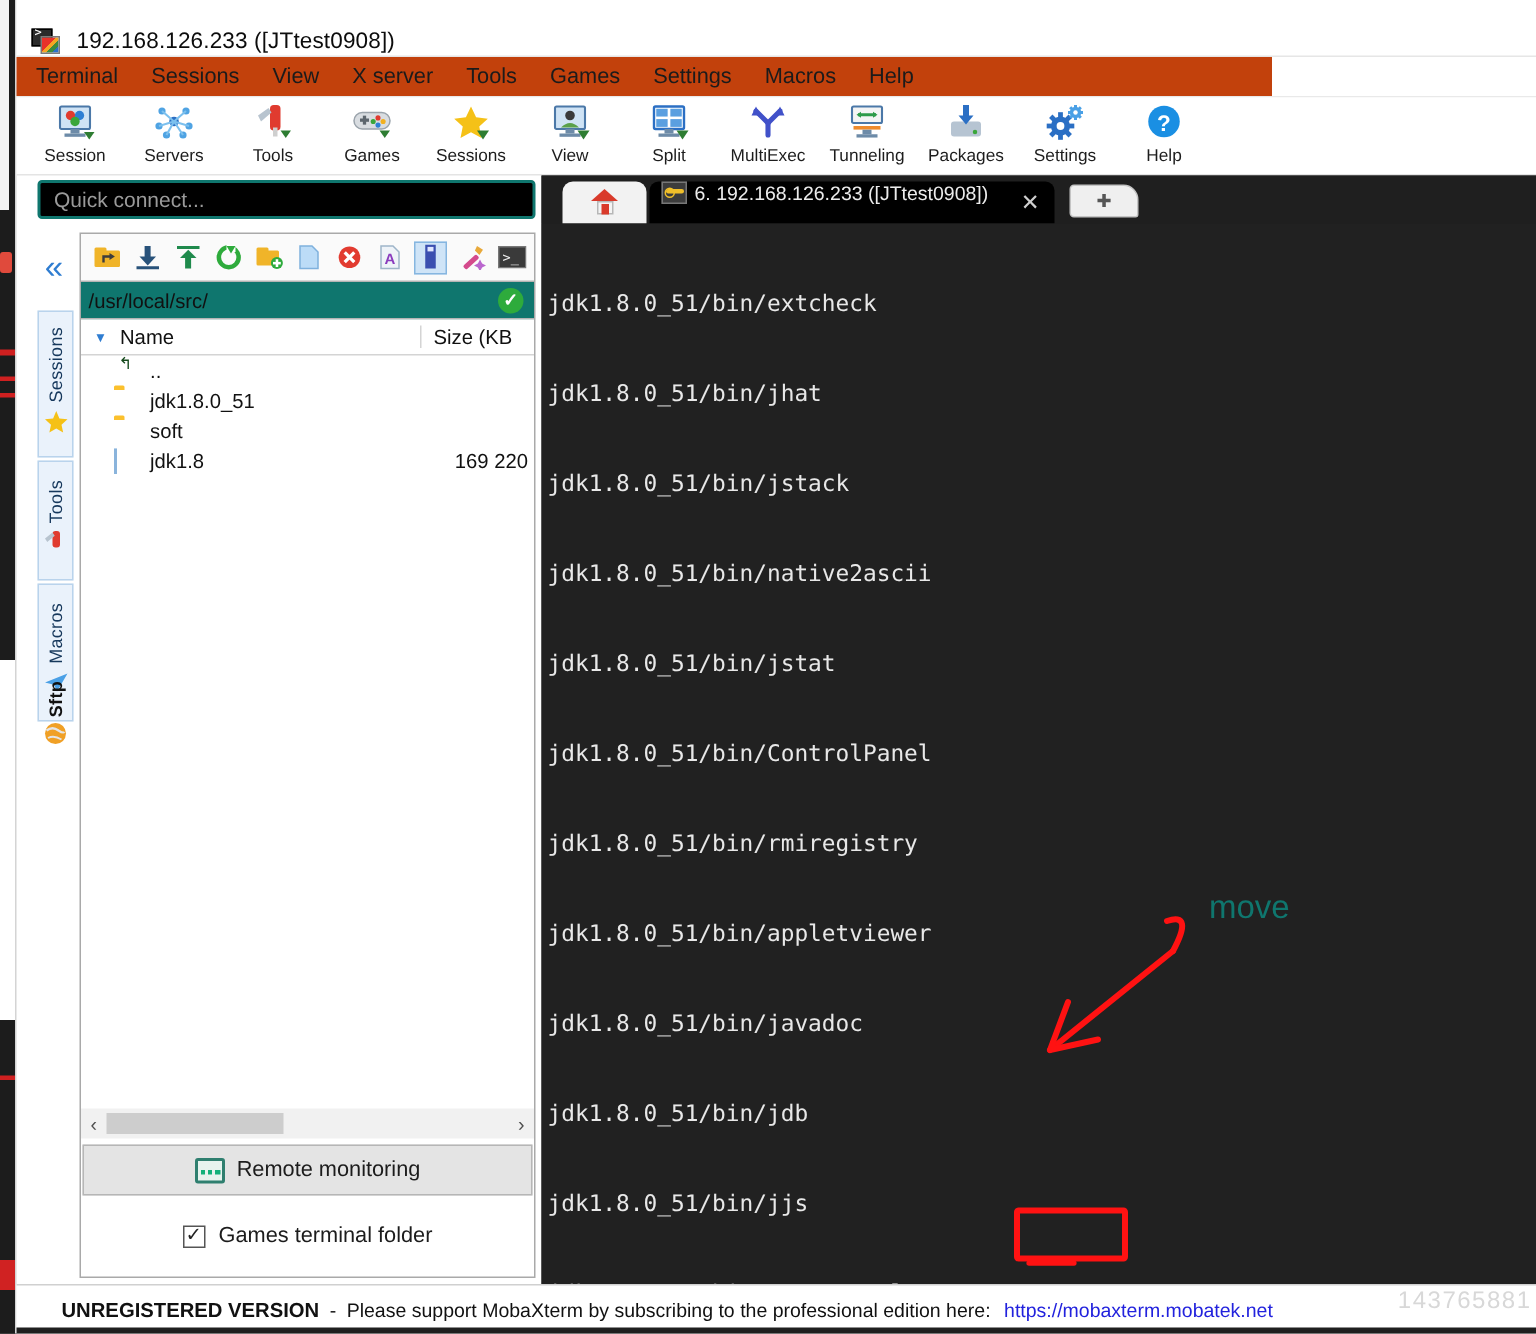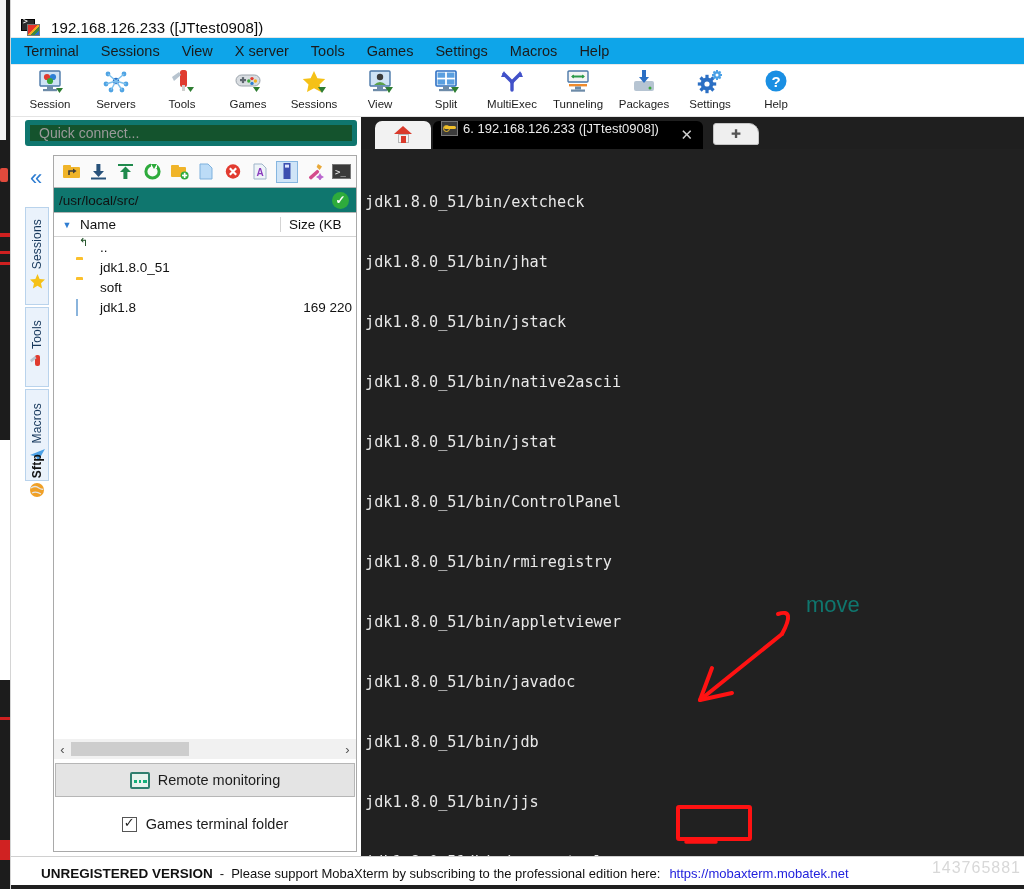--- a/index.html
+++ b/index.html
@@ -54,24 +54,24 @@
   .tb-icon .sq2 { position:absolute; left:6px; top:5px; width:13px; height:12px;
      background: linear-gradient(135deg,#e8322a 0 45%, #f5a623 45% 60%, #3d8b3d 60% 78%, #2a6fc9 78% 100%);
      border:1px solid #7a7a7a; }
   .titlebar .tb-title {
     font-size: 15px; color: #0c0c0c; letter-spacing:0.1px;
   }
   .titlebar-sep { position:absolute; left:0; top:37px; width:1014px; height:1px; background:#e6e6e6;}
 
   
   .menubar {
-    position: absolute; left: 0; top: 38px; width: 1014px; height: 26px;
+    position: absolute; left: 0; top: 38px; width: 837px; height: 26px;
     display: flex; align-items: flex-start;
     font-size: 14.5px; color: #1b1b1b;
-    background: #0ea5e9;
+    background: #c2410c;
   }
   .menubar .mi { padding: 0 11px; cursor: default; line-height:26px; }
   .menubar .mi:first-child { padding-left: 13px; }
   .menubar-sep { position:absolute; left:0; top:64px; width:1014px; height:1px; background:#e9e9e9;}
 
   
   .toolbar {
     position:absolute; left:0; top:65px; width:1014px; height:52px;
     background:#ffffff; display:flex; align-items:flex-start;
     padding-left: 6px;
@@ -82,21 +82,21 @@
     padding-top: 2px;
     font-size: 11.5px; color:#1d1d1d;
   }
   .tb-btn .gl { height:30px; display:flex; align-items:center; justify-content:center; }
   .tb-btn .lbl { margin-top:1px; }
   .toolbar-sep { position:absolute; left:0; top:116px; width:1014px; height:1px; background:#e4e4e4;}
 
   
   .quickconnect {
     position:absolute; left:14px; top:120px; width:332px; height:26px;
-    border:5px solid #0f766e; border-radius:3px; background:#14532d;
+    border:2px solid #0f766e; border-radius:3px; background:#000000;
     display:flex; align-items:center; padding-left:9px;
     font-size:14px; color:#9a9a9a;
   }
 
   
   .vstrip {
     position:absolute; left:12px; top:155px; width:26px; height:345px;
   }
   .vs-chevron { position:absolute; left:0px; top:10px; width:26px; height:26px;
     color:#2f7dd1; font-size:22px; text-align:center; line-height:26px; }

